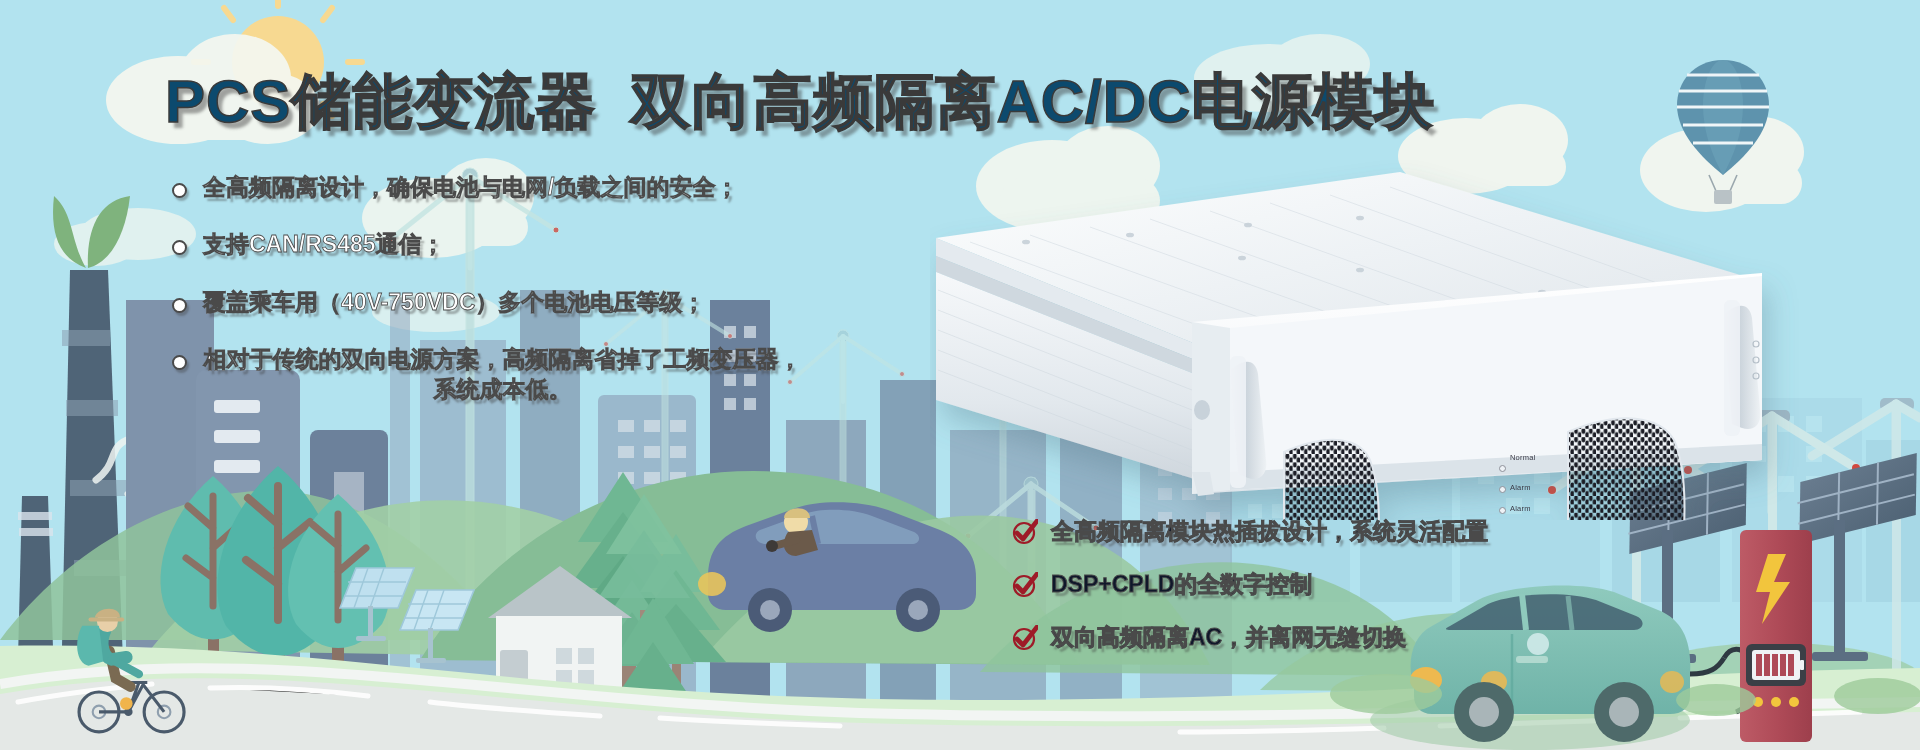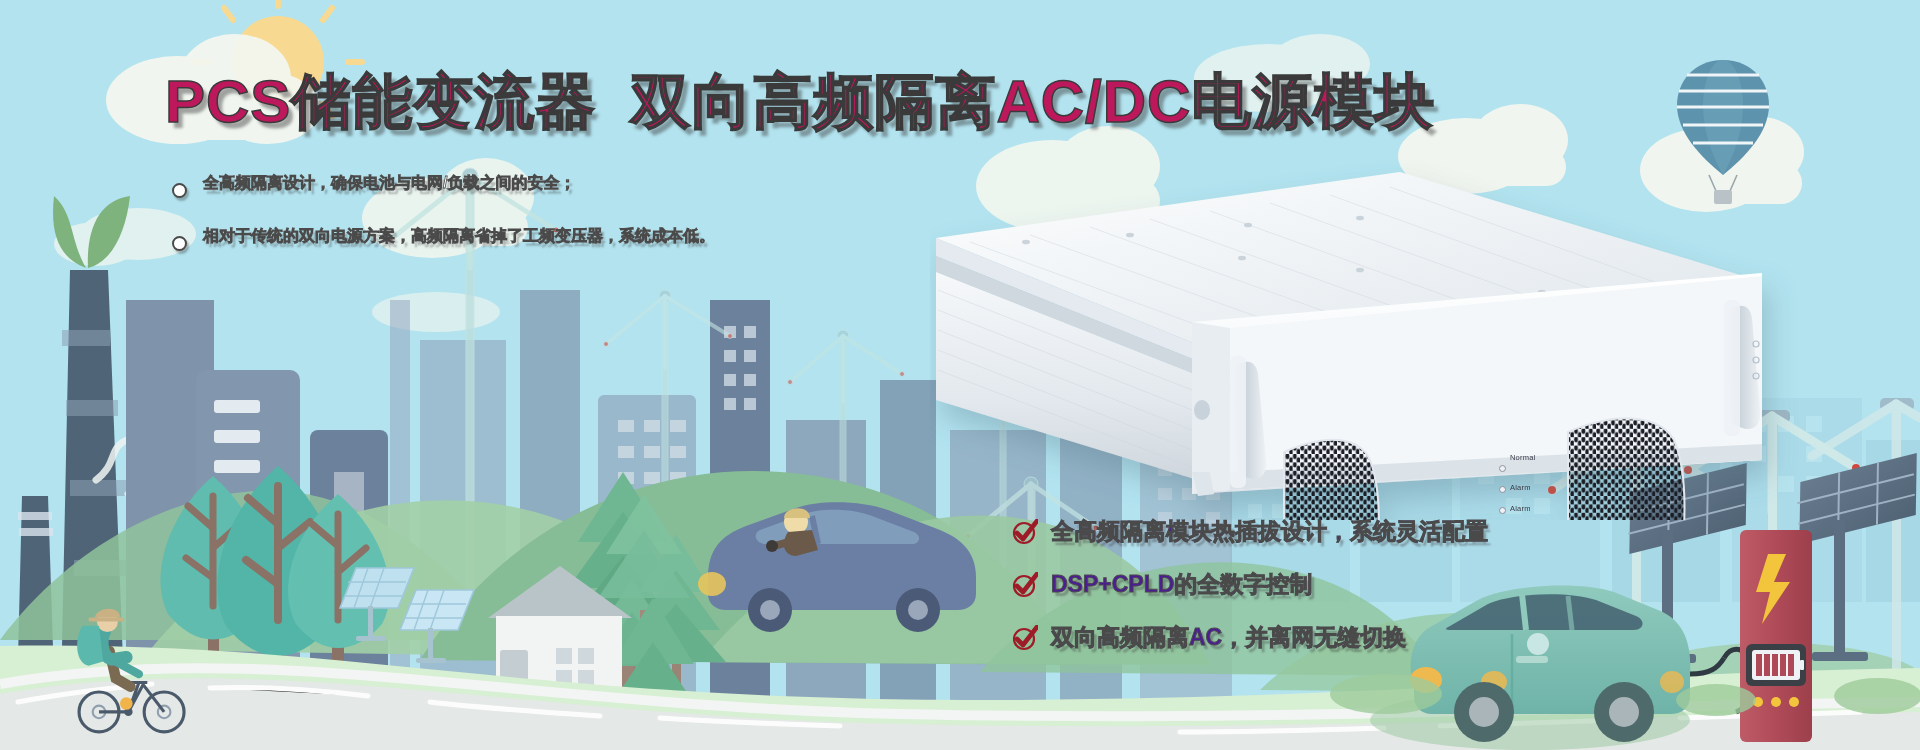--- a/index.html
+++ b/index.html
@@ -10,21 +10,21 @@
     background:#b2e3ef;
   }
   #stage{position:relative;width:1920px;height:750px;overflow:hidden;background:#b2e3ef;}
   .layer{position:absolute;top:0;left:0;width:1920px;height:750px;}
   svg.layer{display:block;}
 
   
   #title{
     position:absolute;left:165px;top:62px;
     font-size:60px;font-weight:bold;
-    color:#be185d;
+    color:#0c4a6e;
     letter-spacing:1px;
     white-space:nowrap;
     -webkit-text-stroke:1.5px #3a3a3a;
     text-shadow:5px 6px 3px rgba(60,60,60,.45);
     font-family:"Liberation Sans","DejaVu Sans",sans-serif;
     z-index:40;
   }
   #title .gap{display:inline-block;width:34px;}
 
   
@@ -36,38 +36,38 @@
     display:flex;align-items:flex-start;
     margin-bottom:27px;
   }
   .bullet .dot{
     width:11px;height:11px;border-radius:50%;
     background:#ffffff;border:2px solid #4a4a4a;
     margin-top:11px;margin-right:16px;flex:0 0 auto;
     box-shadow:2px 3px 2px rgba(60,60,60,.35);
   }
   .bullet .txt{
-    font-size:16px;font-weight:bold;color:#ffffff;
+    font-size:23px;font-weight:bold;color:#ffffff;
     line-height:1.32;
     -webkit-text-stroke:.8px #4a4a4a;
     text-shadow:3px 4px 2px rgba(60,60,60,.4);
     font-family:"Liberation Sans","DejaVu Sans",sans-serif;
   }
 
   
   #checks{
     position:absolute;left:1012px;top:516px;width:640px;z-index:40;
   }
   .chk{display:flex;align-items:center;margin-bottom:22px;}
   .chk .mark{
     width:26px;height:26px;margin-right:13px;flex:0 0 auto;position:relative;
   }
   .chk .mark svg{display:block;}
   .chk .ctxt{
-    font-size:23px;font-weight:bold;color:#4c1d95;
+    font-size:23px;font-weight:bold;color:#0f172a;
     -webkit-text-stroke:.9px #4a4a4a;
     text-shadow:3px 4px 2px rgba(60,60,60,.4);
     white-space:nowrap;
     font-family:"Liberation Sans","DejaVu Sans",sans-serif;
   }
 
   
   #device{position:absolute;left:930px;top:160px;width:1000px;height:360px;z-index:30;}
   .led-label{
     position:absolute;font-size:7.5px;color:#3a3a46;
@@ -741,21 +741,29 @@
 
   <div id="title">
     <span>PCS储能变流器</span><span class="gap"></span><span>双向高频隔离AC/DC电源模块</span>
   </div>
 
   <div id="bullets">
     <div class="bullet">
       <span class="dot"></span>
       <span class="txt">全高频隔离设计，确保电池与电网/负载之间的安全；</span>
     </div>
-    <div class="bullet" style="width:630px;">
+    <div class="bullet">
+      <span class="dot"></span>
+      <span class="txt">支持CAN/RS485通信；</span>
+    </div>
+    <div class="bullet">
+      <span class="dot"></span>
+      <span class="txt">覆盖乘车用（40V-750VDC）多个电池电压等级；</span>
+    </div>
+    <div class="bullet" style="width:630px;text-align:center;">
       <span class="dot"></span>
       <span class="txt">相对于传统的双向电源方案，高频隔离省掉了工频变压器，系统成本低。</span>
     </div>
   </div>
 
   <div id="checks">
     <div class="chk">
       <span class="mark">
         <svg width="26" height="26" viewBox="0 0 26 26">
           <circle cx="12" cy="14" r="10" fill="none" stroke="#9e1b28" stroke-width="2.2"></circle>

